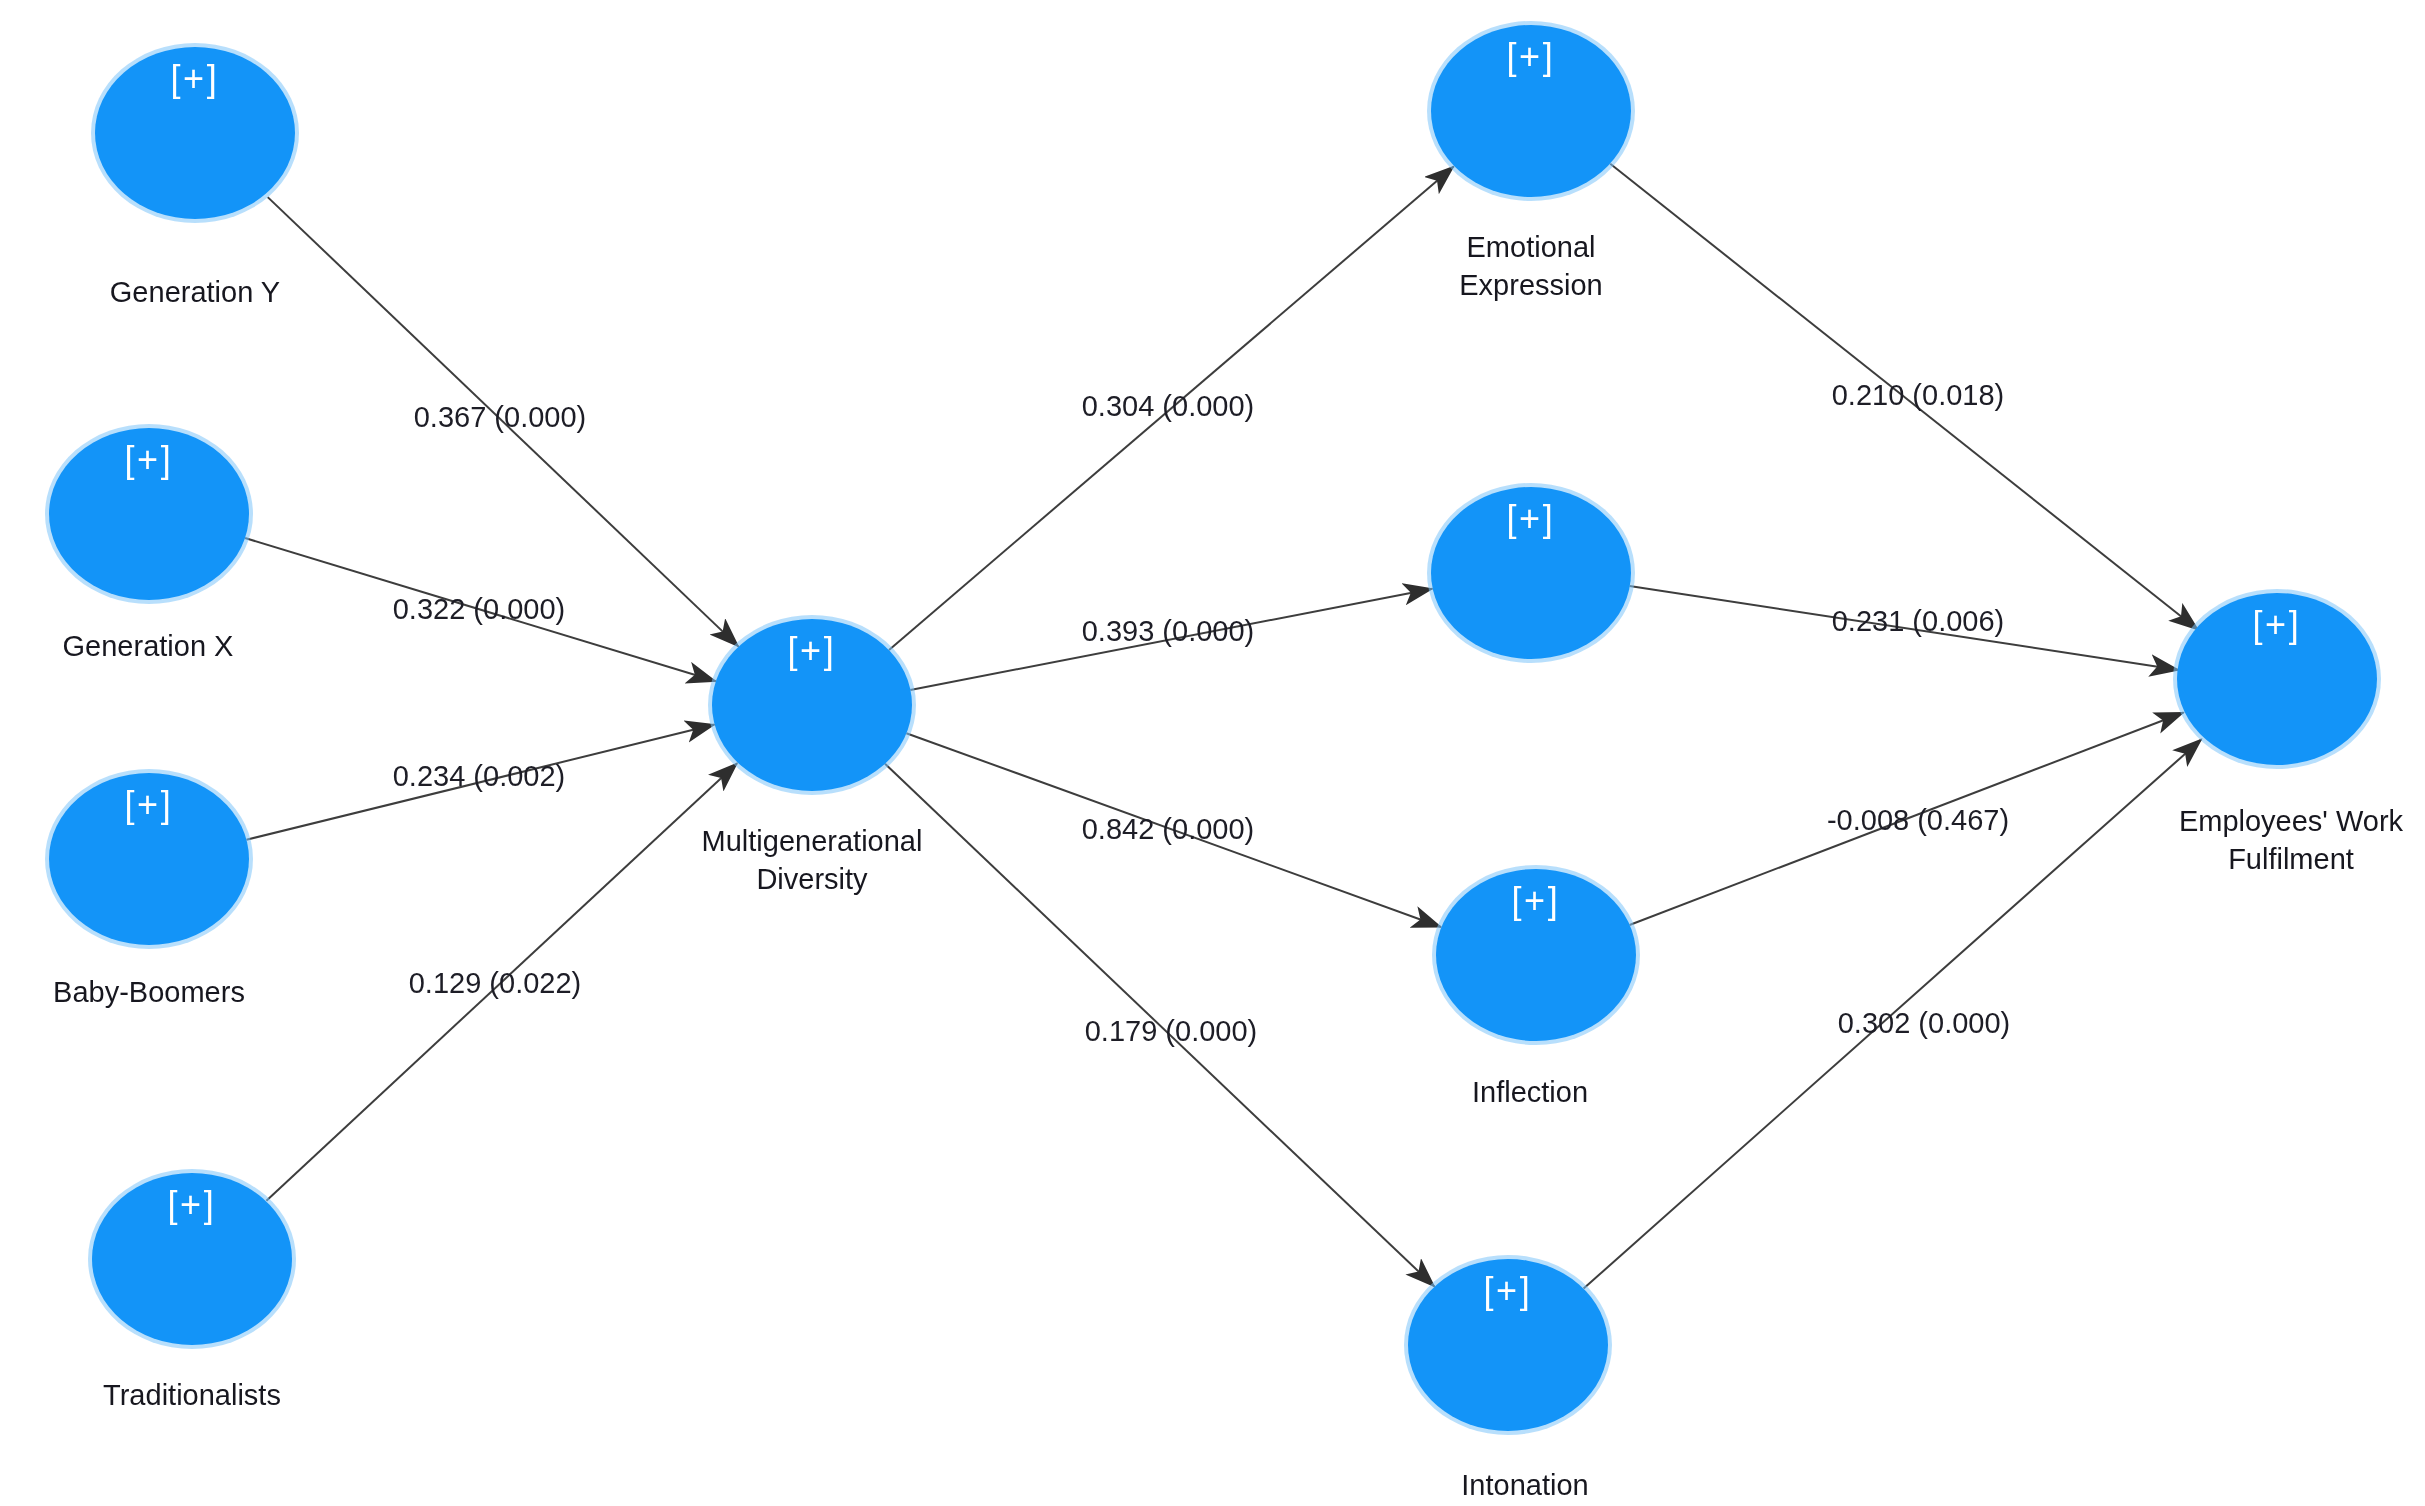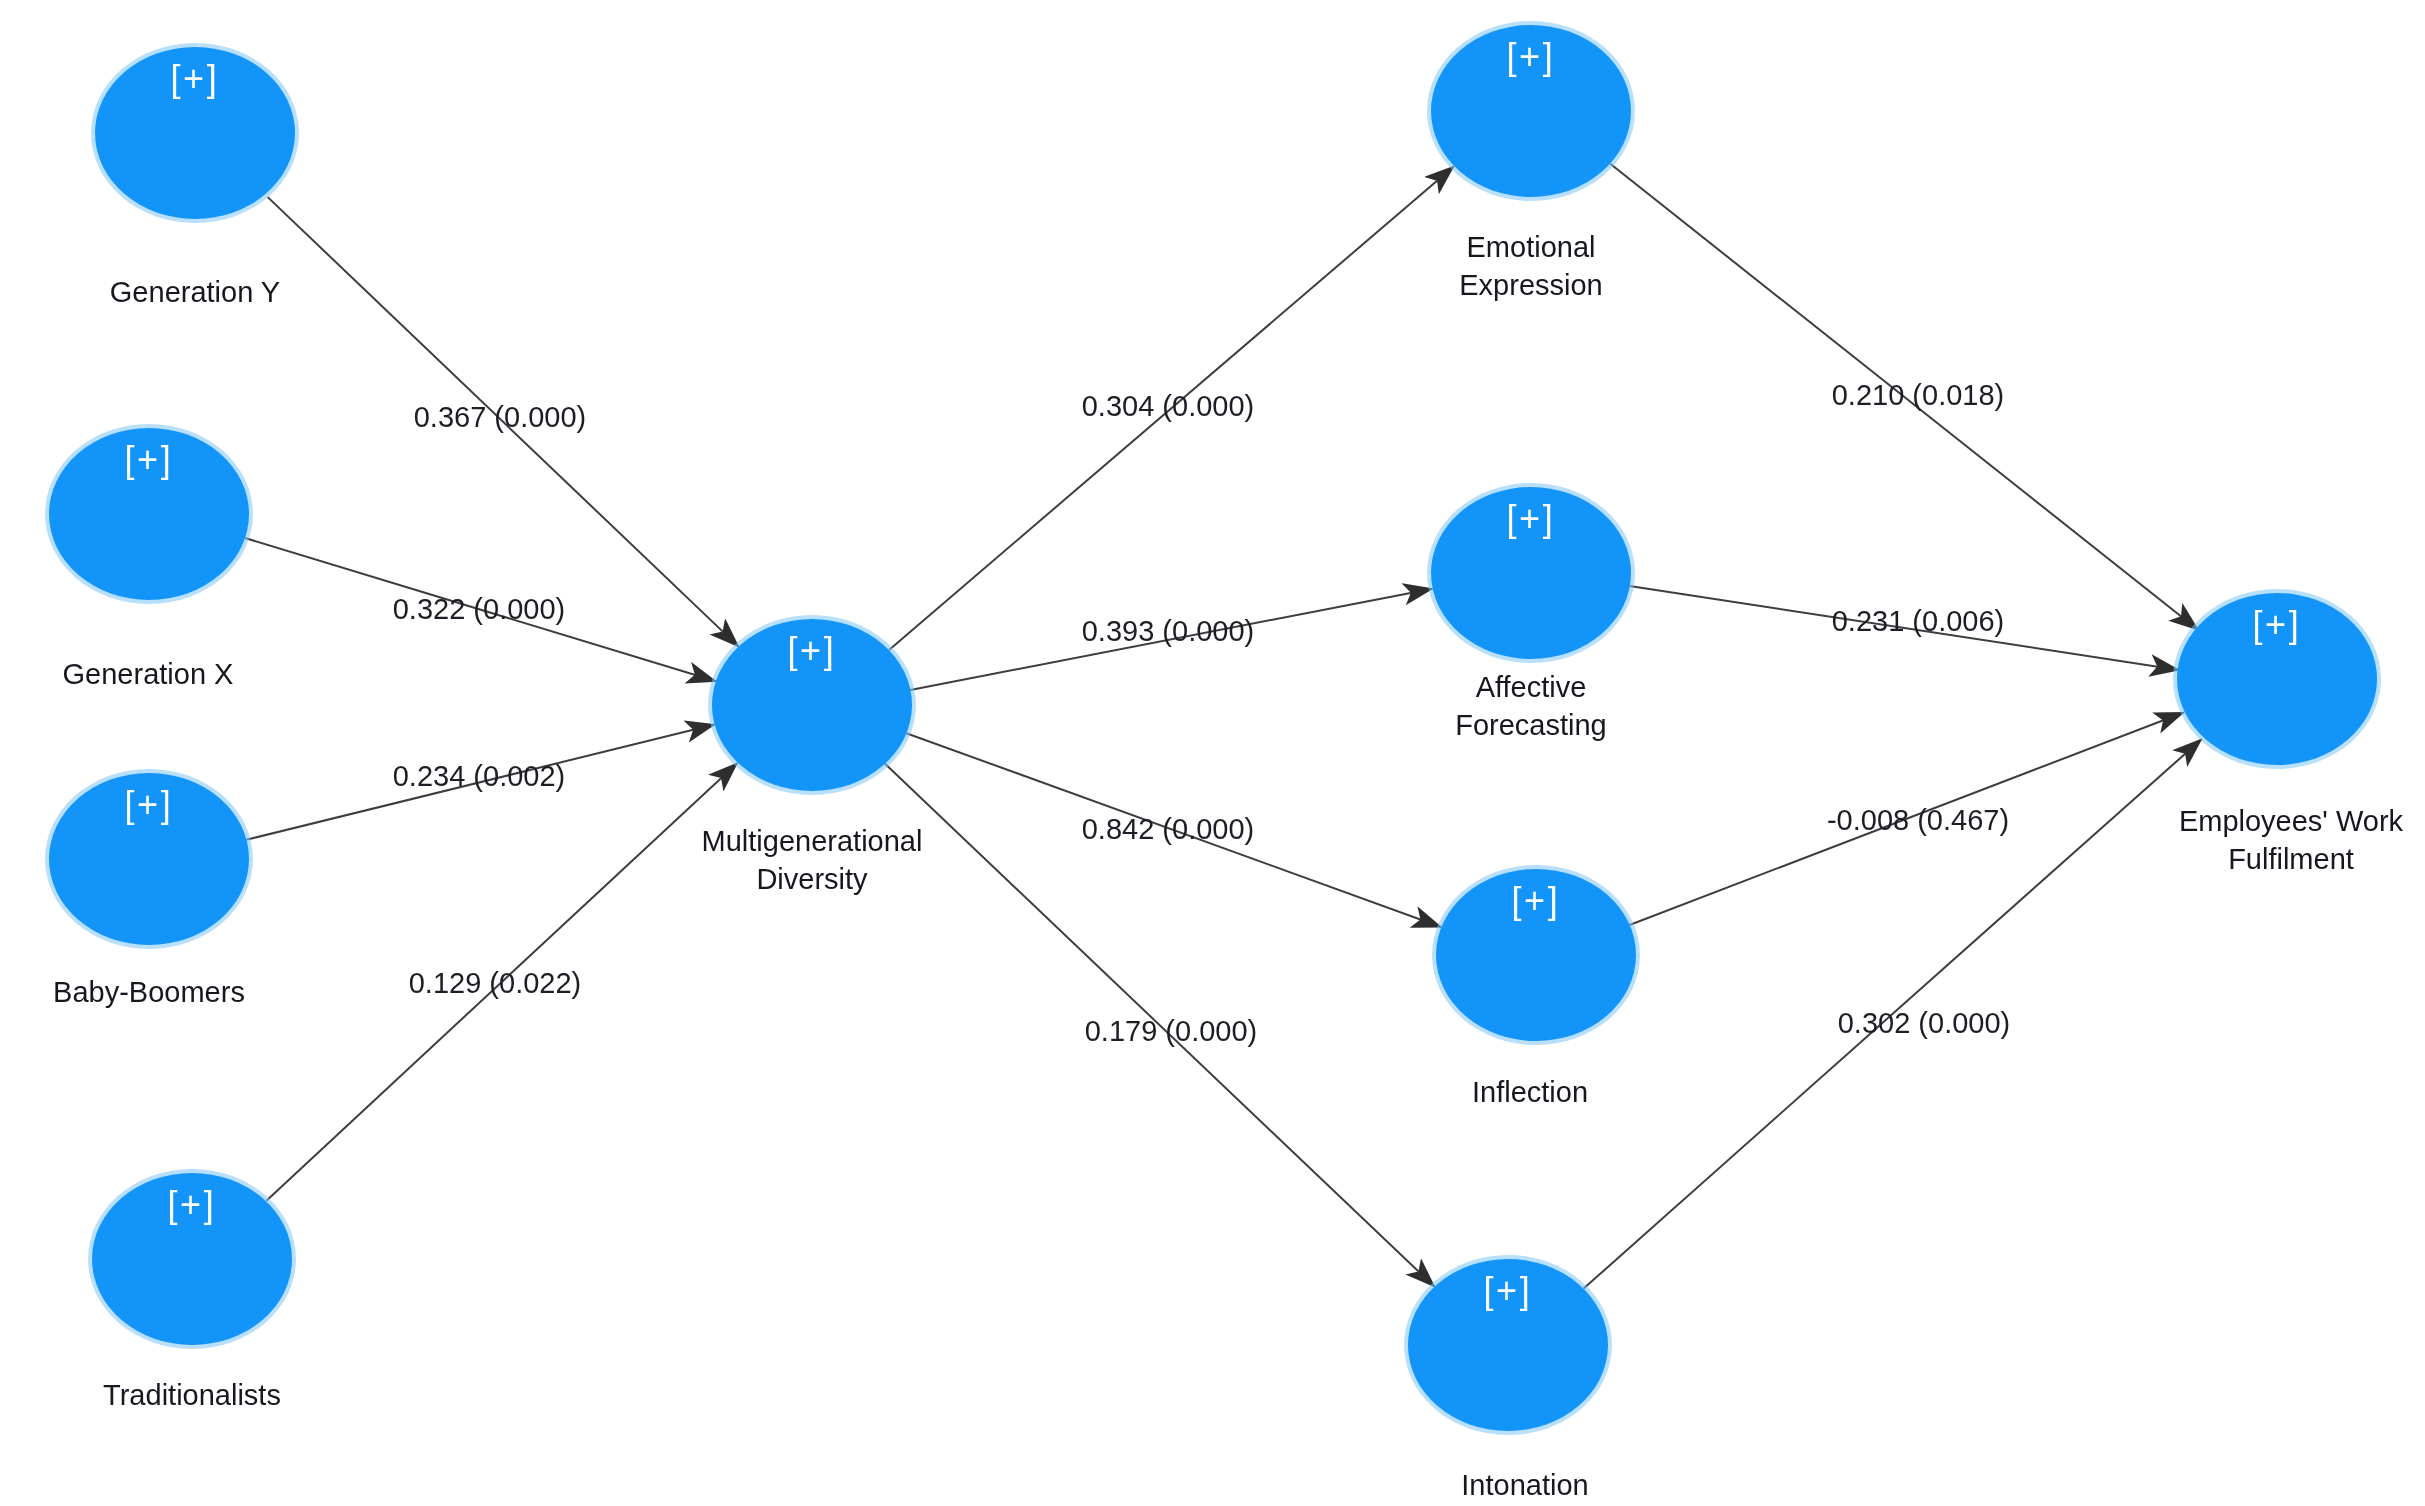--- a/index.html
+++ b/index.html
@@ -112,26 +112,25 @@
     <span class="badge">[+]</span>
   </div>
   <div class="node" style="left:1408px; top:1259px;">
     <span class="badge">[+]</span>
   </div>
   <div class="node" style="left:2177px; top:593px;">
     <span class="badge">[+]</span>
   </div>
 
   <div class="node-label" style="left:75px;  top:246px;  width:240px;margin-top:27px;">Generation Y</div>
-  <div class="node-label" style="left:28px;   top:627px;  width:240px;margin-top:28px;">Generation X</div>
+  <div class="node-label" style="left:28px;   top:627px;  width:240px;">Generation X</div>
   <div class="node-label" style="left:29px;   top:973px; width:240px;">Baby-Boomers</div>
   <div class="node-label" style="left:72px;  top:1376px; width:240px;text-align:center;">Traditionalists</div>
   <div class="node-label" style="left:1421px; top:228px;  width:220px;">Emotional Expression</div>
   <div class="node-label" style="left:659px;  top:822px; width:306px;">Multigenerational Diversity</div>
-  <div class="node-label" style="left:1421px; top:668px; width:220px;">Affective Forecasting</div>
   <div class="node-label" style="left:1410px; top:1073px; width:240px;">Inflection</div>
   <div class="node-label" style="left:1405px; top:1466px; width:240px;">Intonation</div>
   <div class="node-label" style="left:2151px; top:802px; width:280px;">Employees' Work Fulfilment</div>
 
   <div class="edge-label" style="left:360px;  top:399px;">0.367 (0.000)</div>
   <div class="edge-label" style="left:339px;  top:591px;">0.322 (0.000)</div>
   <div class="edge-label" style="left:339px;  top:758px;">0.234 (0.002)</div>
   <div class="edge-label" style="left:355px;  top:965px;">0.129 (0.022)</div>
   <div class="edge-label" style="left:1028px; top:388px;">0.304 (0.000)</div>
   <div class="edge-label" style="left:1028px; top:613px;">0.393 (0.000)</div>

